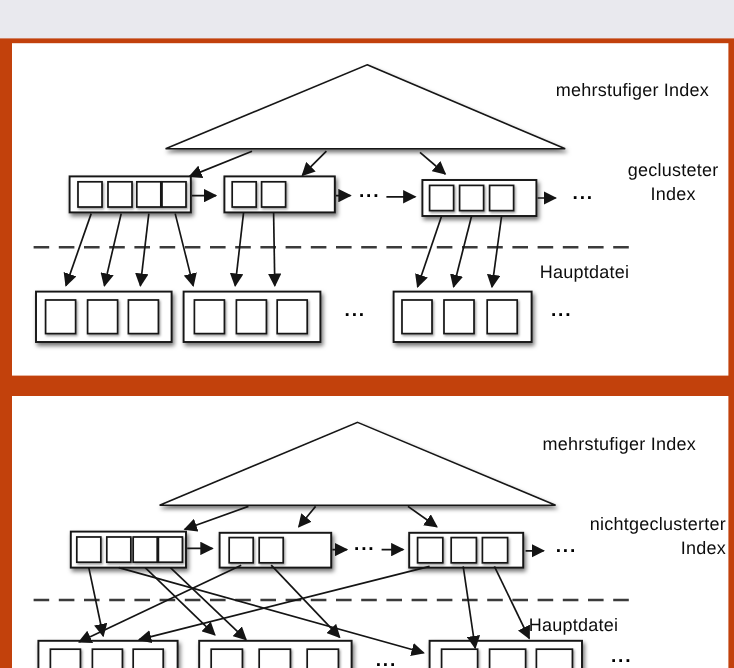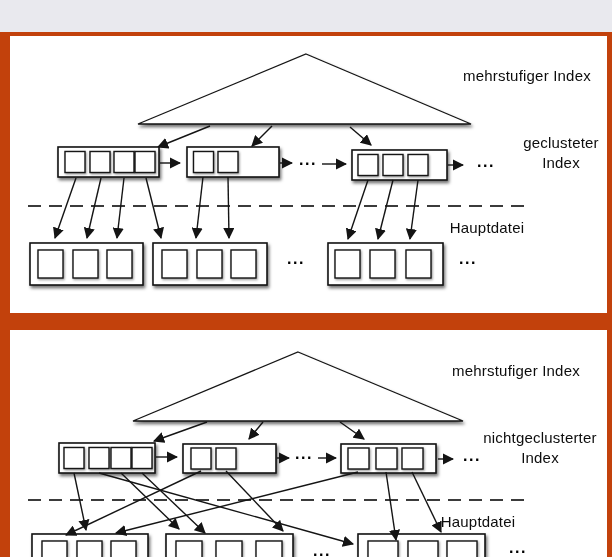--- a/index.html
+++ b/index.html
@@ -212,21 +212,21 @@
   <div class="lbl" style="left:501px;top:101px;width:120px;">geclusteter
 Index</div>
   <div class="lbl" style="left:427px;top:186px;width:120px;">Hauptdatei</div>
 
   <div class="dots" style="left:293px;top:120px;">...</div>
   <div class="dots" style="left:471px;top:122px;">...</div>
   <div class="dots" style="left:281px;top:219px;">...</div>
   <div class="dots" style="left:453px;top:219px;">...</div>
 
   <div class="lbl" style="left:436px;top:329px;width:160px;">mehrstufiger Index</div>
-  <div class="lbl" style="left:475px;top:396px;width:130px;">nichtgeclusterter
+  <div class="lbl" style="left:475px;top:396px;width:130px;text-align:right;">nichtgeclusterter
 Index</div>
   <div class="lbl" style="left:418px;top:480px;width:120px;">Hauptdatei</div>
 
   <div class="dots" style="left:289px;top:414px;">...</div>
   <div class="dots" style="left:457px;top:416px;">...</div>
   <div class="dots" style="left:307px;top:511px;">...</div>
   <div class="dots" style="left:503px;top:508px;">...</div>
 
 </div>
 

